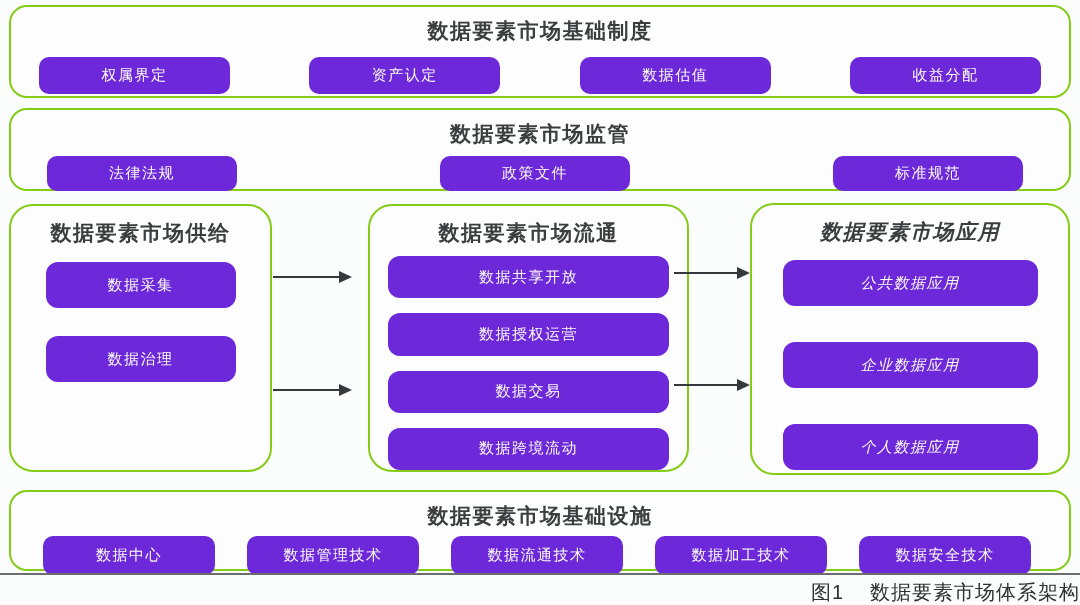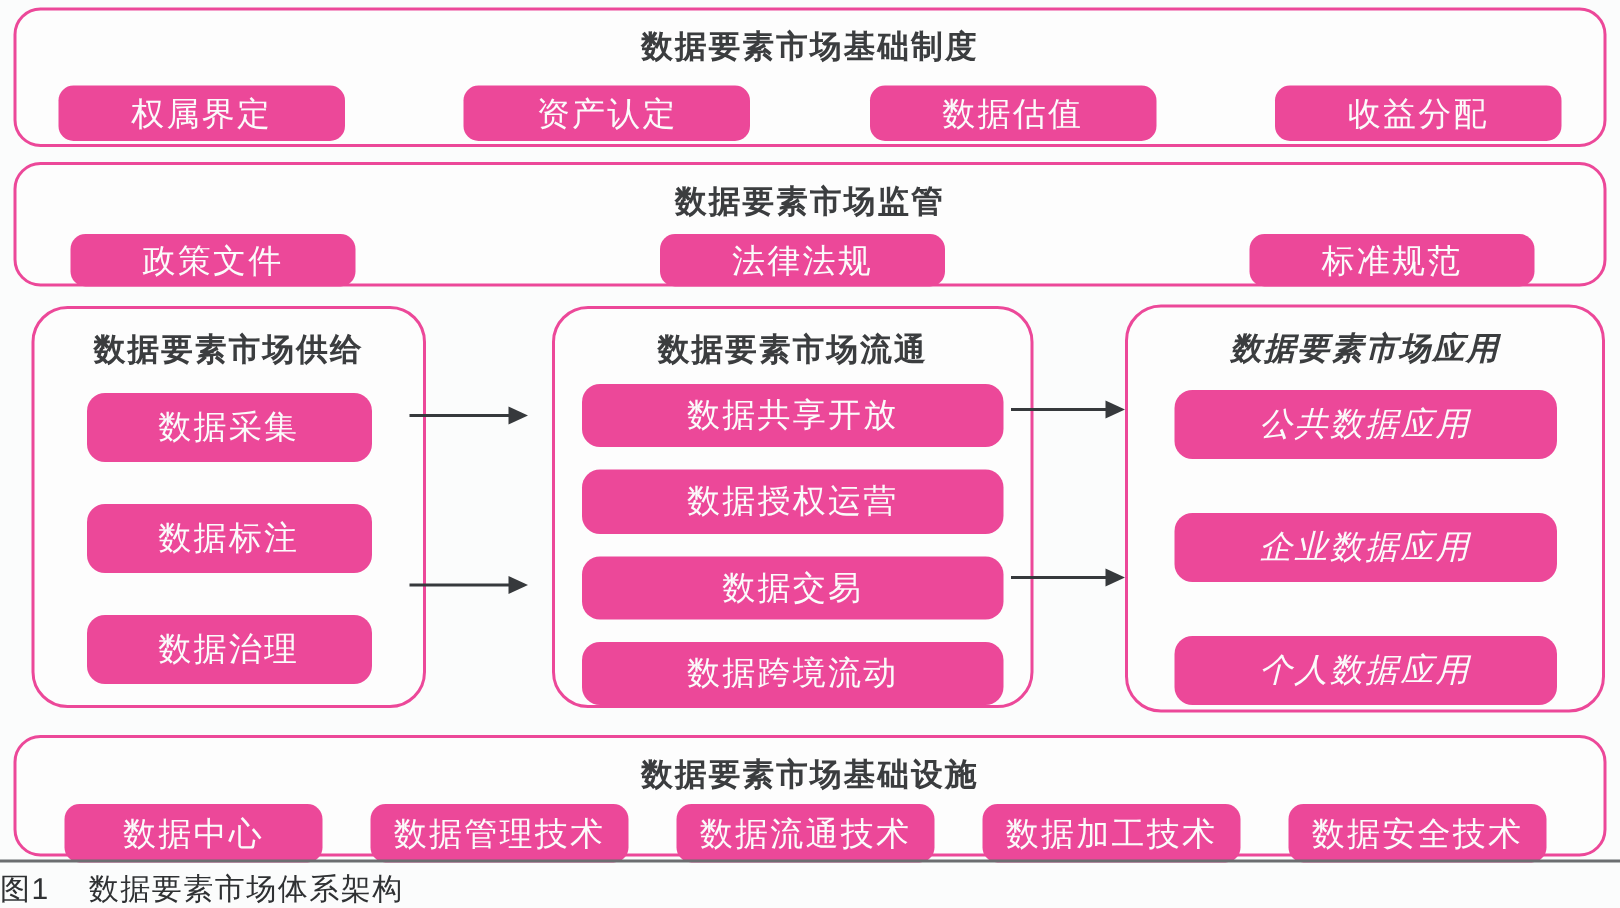--- a/index.html
+++ b/index.html
@@ -1,43 +1,43 @@
 <!DOCTYPE html>
 <html><head>
 <meta charset="utf-8">
 <style>
   html,body{margin:0;padding:0;background:#fbfcfc;font-family:"Liberation Sans","DejaVu Sans",sans-serif;}
   .canvas{position:relative;width:1080px;height:605px;background:#fbfcfc;overflow:hidden;}
 
   .frame{
     position:absolute;
-    border:2px solid #ec4899;
+    border:2px solid #84cc16;
     background:#fdfdfd;
     box-sizing:border-box;
   }
   .frame-wide{border-radius:18px;}
   .frame-col{border-radius:24px;}
 
   .frame-title{
     text-align:center;
     font-size:21px;
     font-weight:700;
     color:#3b3d3f;
     letter-spacing:1.5px;
     margin:0;
   }
 
   .pill{
-    background:#ec4899;
+    background:#6d28d9;
     color:#fbfbfb;
     border-radius:10px;
     display:flex;
     align-items:center;
     justify-content:center;
-    font-size:22px;
+    font-size:15px;
     letter-spacing:1.5px;
     box-sizing:border-box;
   }
 
   
   .tier{display:flex;flex-direction:column;}
   .tier .frame-title{margin-top:10px;}
   .pill-row{display:flex;justify-content:space-between;box-sizing:border-box;}
 
   #box-institutions .pill-row{padding:12px 28px 0 28px;}
@@ -75,21 +75,21 @@
     border-top:6px solid transparent;
     border-bottom:6px solid transparent;
   }
 
   .bottom-rule{
     position:absolute;left:0;top:573px;width:1080px;height:2px;background:#6b6e70;
   }
 
   .caption{
     position:absolute;left:0;top:579px;width:1080px;
-    text-align:left;font-size:20px;color:#2f3133;letter-spacing:1px;
+    text-align:right;font-size:20px;color:#2f3133;letter-spacing:1px;
   }
   .caption .gap{display:inline-block;width:26px;}
 </style>
 </head>
 <body>
 
 <div class="canvas">
 
   <section id="box-institutions" class="frame frame-wide tier" style="left:9px;top:5px;width:1062px;height:93px;">
     <h2 class="frame-title">数据要素市场基础制度</h2>
@@ -97,30 +97,29 @@
       <div class="pill">权属界定</div>
       <div class="pill">资产认定</div>
       <div class="pill">数据估值</div>
       <div class="pill">收益分配</div>
     </div>
   </section>
 
   <section id="box-regulation" class="frame frame-wide tier" style="left:9px;top:108px;width:1062px;height:83px;">
     <h2 class="frame-title">数据要素市场监管</h2>
     <div class="pill-row">
+      <div class="pill">法律法规</div>
       <div class="pill">政策文件</div>
-      <div class="pill">法律法规</div>
       <div class="pill">标准规范</div>
     </div>
   </section>
 
-  <section id="box-supply" class="frame frame-col col" style="left:21px;top:204px;width:263px;height:268px;">
+  <section id="box-supply" class="frame frame-col col" style="left:9px;top:204px;width:263px;height:268px;">
     <h2 class="frame-title">数据要素市场供给</h2>
     <div class="pill">数据采集</div>
-    <div class="pill">数据标注</div>
     <div class="pill">数据治理</div>
   </section>
 
   <section id="box-circulation" class="frame frame-col col" style="left:368px;top:204px;width:321px;height:268px;">
     <h2 class="frame-title">数据要素市场流通</h2>
     <div class="pill">数据共享开放</div>
     <div class="pill">数据授权运营</div>
     <div class="pill">数据交易</div>
     <div class="pill">数据跨境流动</div>
   </section>

